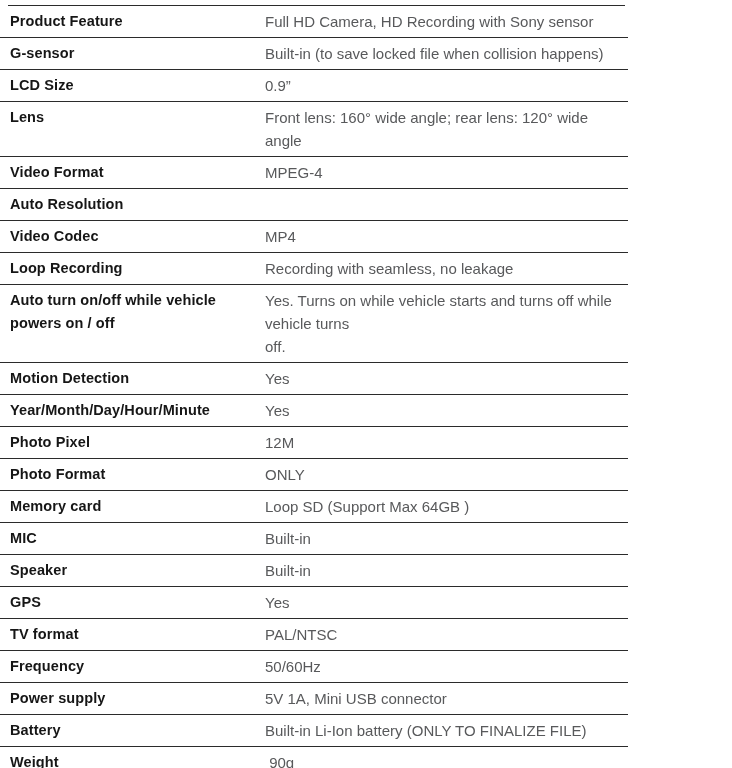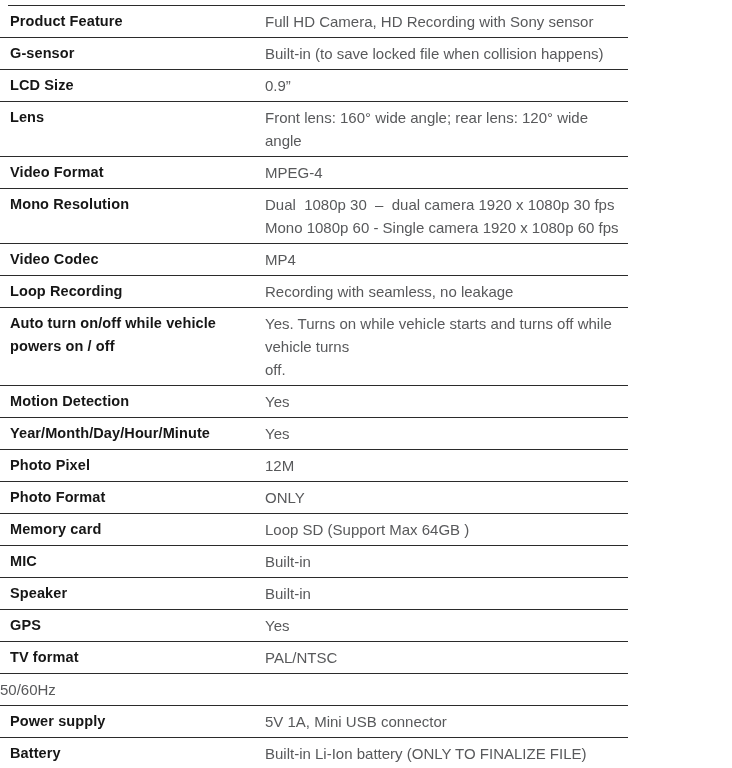--- a/index.html
+++ b/index.html
@@ -92,23 +92,22 @@
         <div class="cell value"><div class="line">Front lens: 160° wide angle; rear lens: 120° wide angle</div></div>
       </div>
       <div class="row">
         <div class="cell label">
           <div class="line">Video Format</div>
         </div>
         <div class="cell value"><div class="line">MPEG-4</div></div>
       </div>
       <div class="row">
         <div class="cell label">
-          <div class="line">Mono Resolution</div>
-        </div>
-        <div class="cell value"><div class="line">Dual  1080p 30  –  dual camera 1920 x 1080p 30 fps</div><div class="line">Mono 1080p 60 - Single camera 1920 x 1080p 60 fps</div></div>
+          <div class="line">Auto Resolution</div>
+        </div>
       </div>
       <div class="row">
         <div class="cell label">
           <div class="line">Video Codec</div>
         </div>
         <div class="cell value"><div class="line">MP4</div></div>
       </div>
       <div class="row">
         <div class="cell label">
           <div class="line">Loop Recording</div>
@@ -170,20 +169,23 @@
         </div>
         <div class="cell value"><div class="line">Yes</div></div>
       </div>
       <div class="row">
         <div class="cell label">
           <div class="line">TV format</div>
         </div>
         <div class="cell value"><div class="line">PAL/NTSC</div></div>
       </div>
       <div class="row">
+        <div class="cell label">
+          <div class="line">Frequency</div>
+        </div>
         <div class="cell value"><div class="line">50/60Hz</div></div>
       </div>
       <div class="row">
         <div class="cell label">
           <div class="line">Power supply</div>
         </div>
         <div class="cell value"><div class="line">5V 1A, Mini USB connector</div></div>
       </div>
       <div class="row">
         <div class="cell label">

